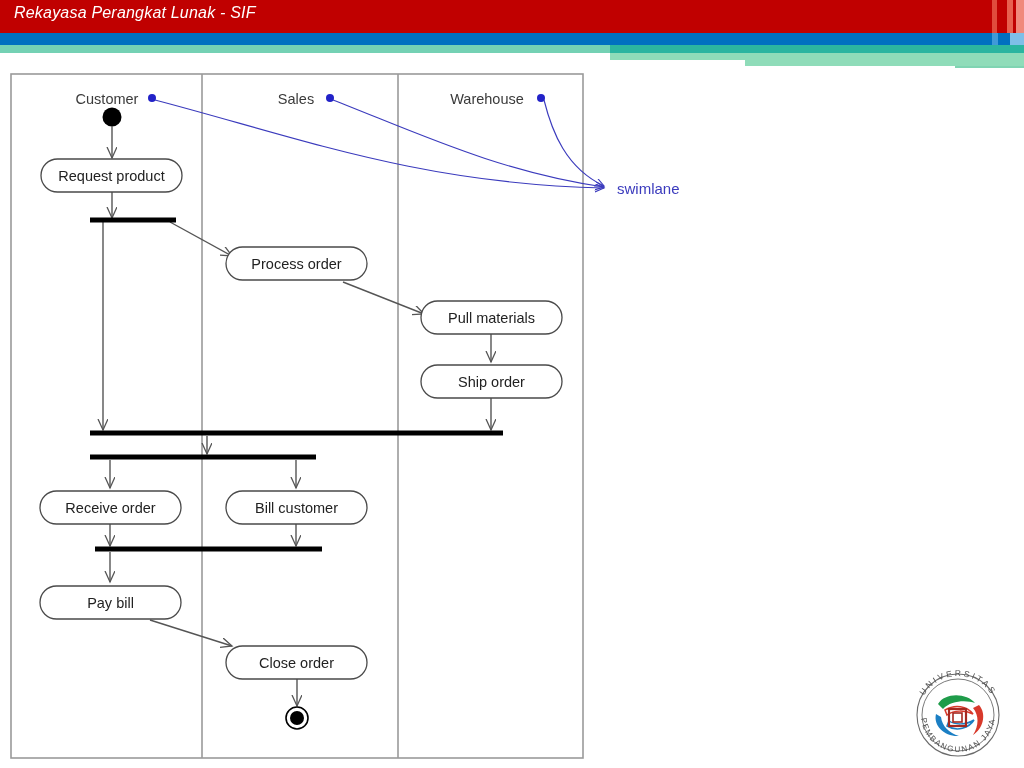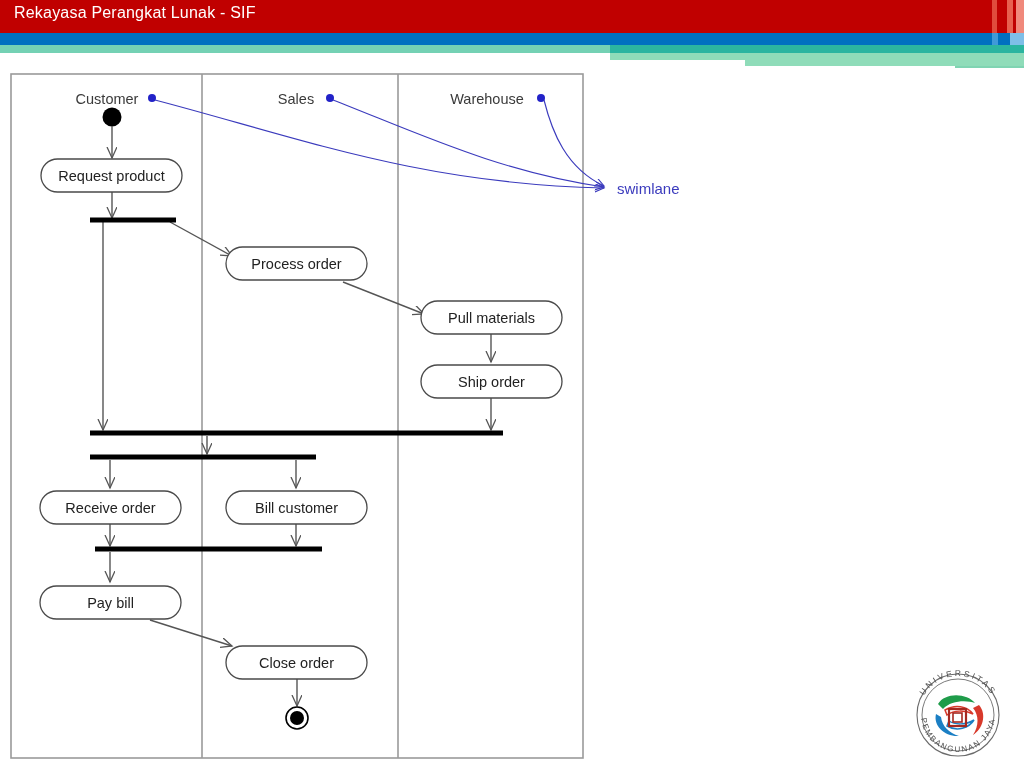--- a/index.html
+++ b/index.html
@@ -79,20 +79,21 @@
     left: 955px; top: 45px;
     width: 69px;
     height: 23px;
     background: #7fd4b2;
   }
   #slide-title {
     position: absolute;
     left: 14px;
     top: 4px;
     font-size: 16px;
+    font-style: italic;
     color: #ffffff;
     font-family: "Liberation Sans", sans-serif;
     letter-spacing: 0.2px;
     white-space: nowrap;
   }
 
   
   #activity-diagram {
     position: absolute;
     left: 0; top: 60px;

